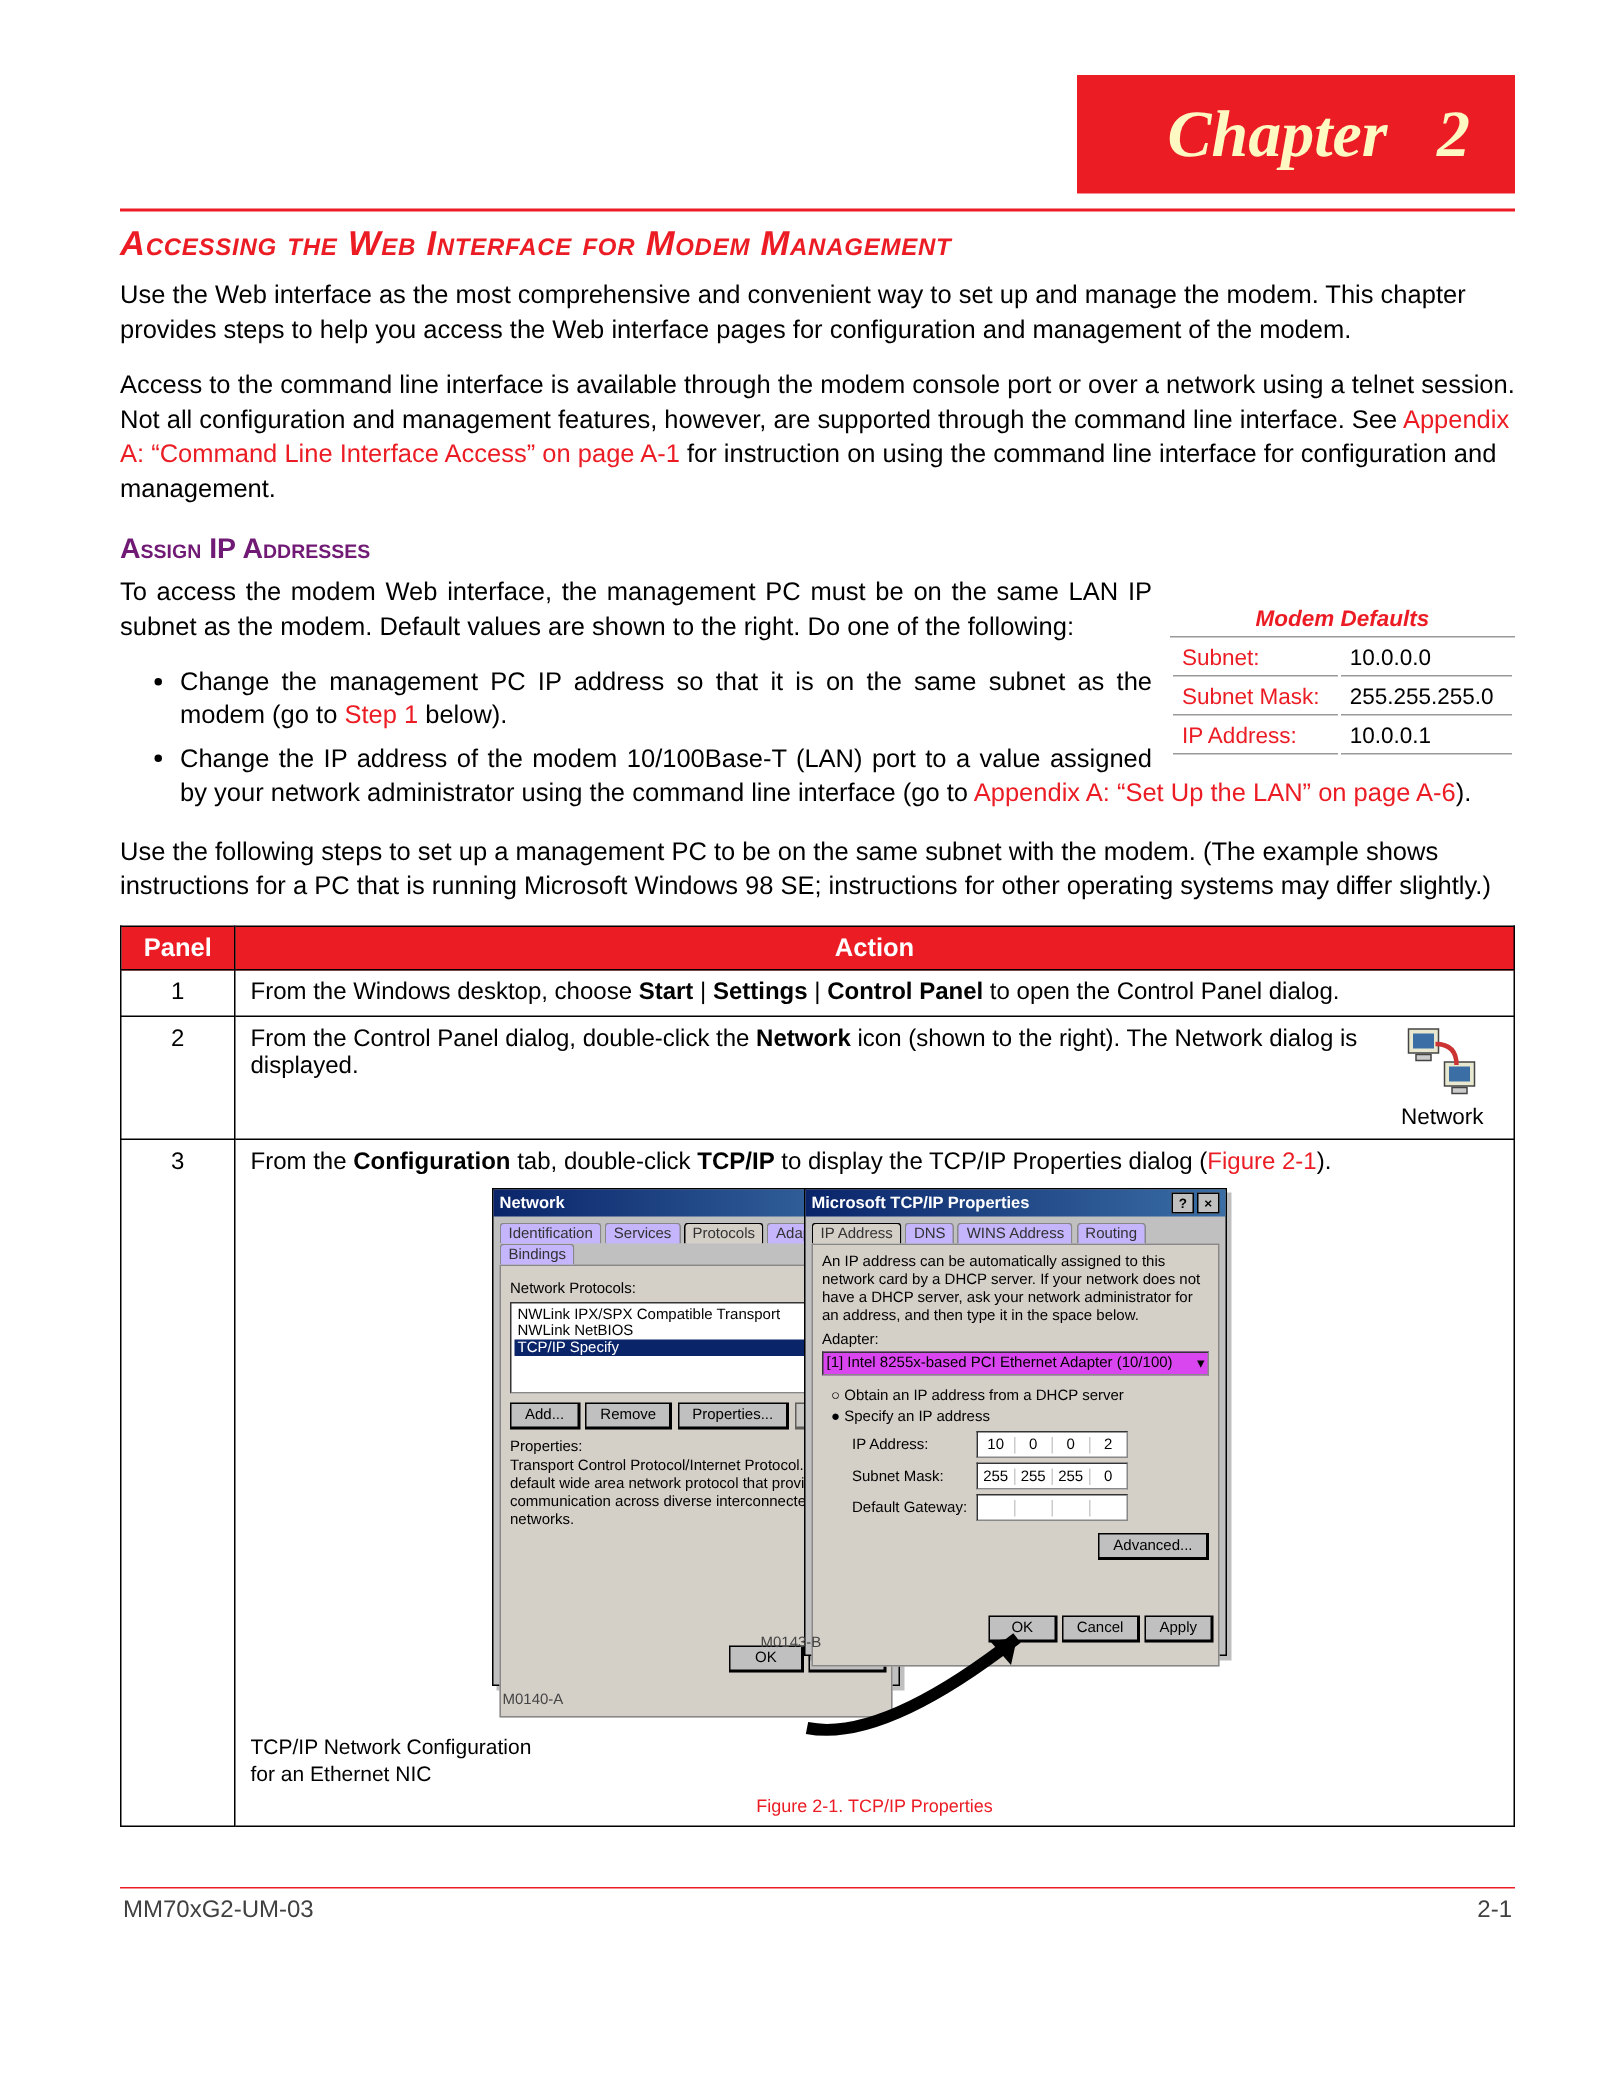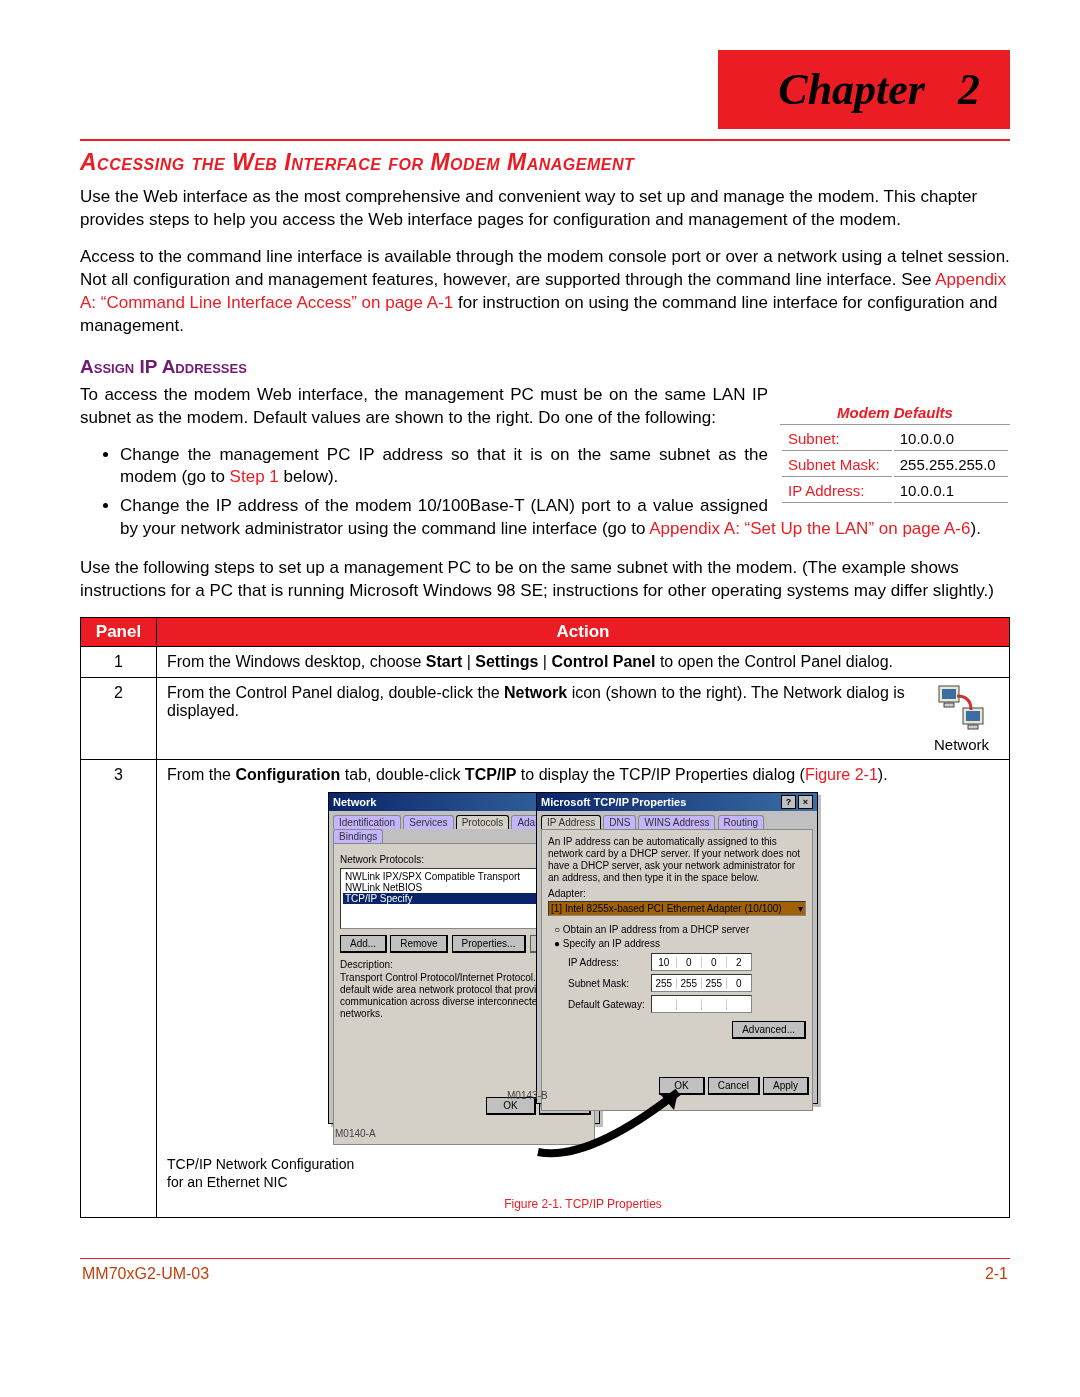--- a/index.html
+++ b/index.html
@@ -10,21 +10,21 @@
     font-size: 17px;
     color: #000;
     width: 1080px;
   }
   .page {
     padding: 50px 70px 30px 80px;
     position: relative;
   }
   .chapter-badge {
     background: #ec1c24;
-    color: #000000;
+    color: #fef9c3;
     font-style: italic;
     font-weight: bold;
     font-size: 44px;
     padding: 14px 30px 14px 60px;
     float: right;
     margin-bottom: 10px;
     font-family: "Times New Roman", serif;
   }
   .clear { clear: both; }
   .rule {
@@ -148,21 +148,21 @@
   .listbox div.sel { background:#0a246a; color:#fff; }
   .btn95 { background:#c0c0c0; border:1px solid #000; border-right-width:2px; border-bottom-width:2px; font-size:10px; padding:2px 9px; }
   .ip-input { display:inline-flex; background:#fff; border:1px inset #888; height:16px; align-items:center; }
   .ip-input span { width:24px; text-align:center; font-size:10px; border-right:1px solid #ccc;}
   .ip-input span:last-child{border:none;}
   .radio { font-size:10px; display:block; margin:3px 0;}
   .lbl { font-size:10px; display:block; margin-top:4px;}
   .arrow-svg { position:absolute; left:200px; top:280px; pointer-events:none; }
   .mark { position:absolute; font-size:10px; color:#444; }
   .footer-rule { border:none; border-top:1px solid #ec1c24; margin:40px 0 6px;}
-  .footer { display:flex; justify-content:space-between; color:#c2410c; font-size:16px; padding:0 2px;}
+  .footer { display:flex; justify-content:space-between; color:#404040; font-size:16px; padding:0 2px;}
 </style>
 </head>
 <body>
 
 <div class="page">
 
   <div class="chapter-badge">
     <span>Chapter</span>
     <span> &nbsp;</span>
     <span>2</span>
@@ -272,21 +272,21 @@
                 <div>NWLink IPX/SPX Compatible Transport</div>
                 <div>NWLink NetBIOS</div>
                 <div class="sel">TCP/IP Specify</div>
               </div>
               <div style="margin:6px 0;">
                 <button class="btn95">Add...</button>
                 <button class="btn95">Remove</button>
                 <button class="btn95">Properties...</button>
                 <button class="btn95" style="opacity:0.55">Update</button>
               </div>
-              <span class="lbl">Description:</span>
+              <span class="lbl">Properties:</span>
               <div style="font-size:10px; line-height:1.2; margin-top:2px;">Transport Control Protocol/Internet Protocol. The default wide area network protocol that provides communication across diverse interconnected networks.</div>
               <div style="position:absolute; bottom:8px; right:8px;">
                 <button class="btn95" style="padding:2px 16px;">OK</button>
                 <button class="btn95">Cancel</button>
               </div>
             </div>
             <div class="mark" style="left:6px; bottom:-16px;">M0140-A</div>
           </div>
 
           <div class="win-dialog dlg-right">
@@ -299,21 +299,21 @@
             </div>
             <div class="tabrow">
               <span class="tab active">IP Address</span>
               <span class="tab">DNS</span>
               <span class="tab">WINS Address</span>
               <span class="tab">Routing</span>
             </div>
             <div class="panel">
               <div style="font-size:10px; line-height:1.2;">An IP address can be automatically assigned to this network card by a DHCP server. If your network does not have a DHCP server, ask your network administrator for an address, and then type it in the space below.</div>
               <span class="lbl">Adapter:</span>
-              <div style="background:#a16207;border:1px inset #888;font-size:10px;padding:1px 2px;margin-top:2px; display:flex; justify-content:space-between;">
+              <div style="background:#d946ef;border:1px inset #888;font-size:10px;padding:1px 2px;margin-top:2px; display:flex; justify-content:space-between;">
                 <span>[1] Intel 8255x-based PCI Ethernet Adapter (10/100)</span>
                     <span>▾</span>
               </div>
               <div style="margin-top:8px; padding-left:6px;">
                 <label class="radio">○ <span>Obtain an IP address from a DHCP server</span></label>
                 <label class="radio">● <span>Specify an IP address</span></label>
                 <div style="margin:4px 0 0 14px; font-size:10px;">
                   <div style="margin-bottom:3px;"><span style="display:inline-block;width:80px;">IP Address:</span>
                     <span class="ip-input">
                           <span>10</span>

